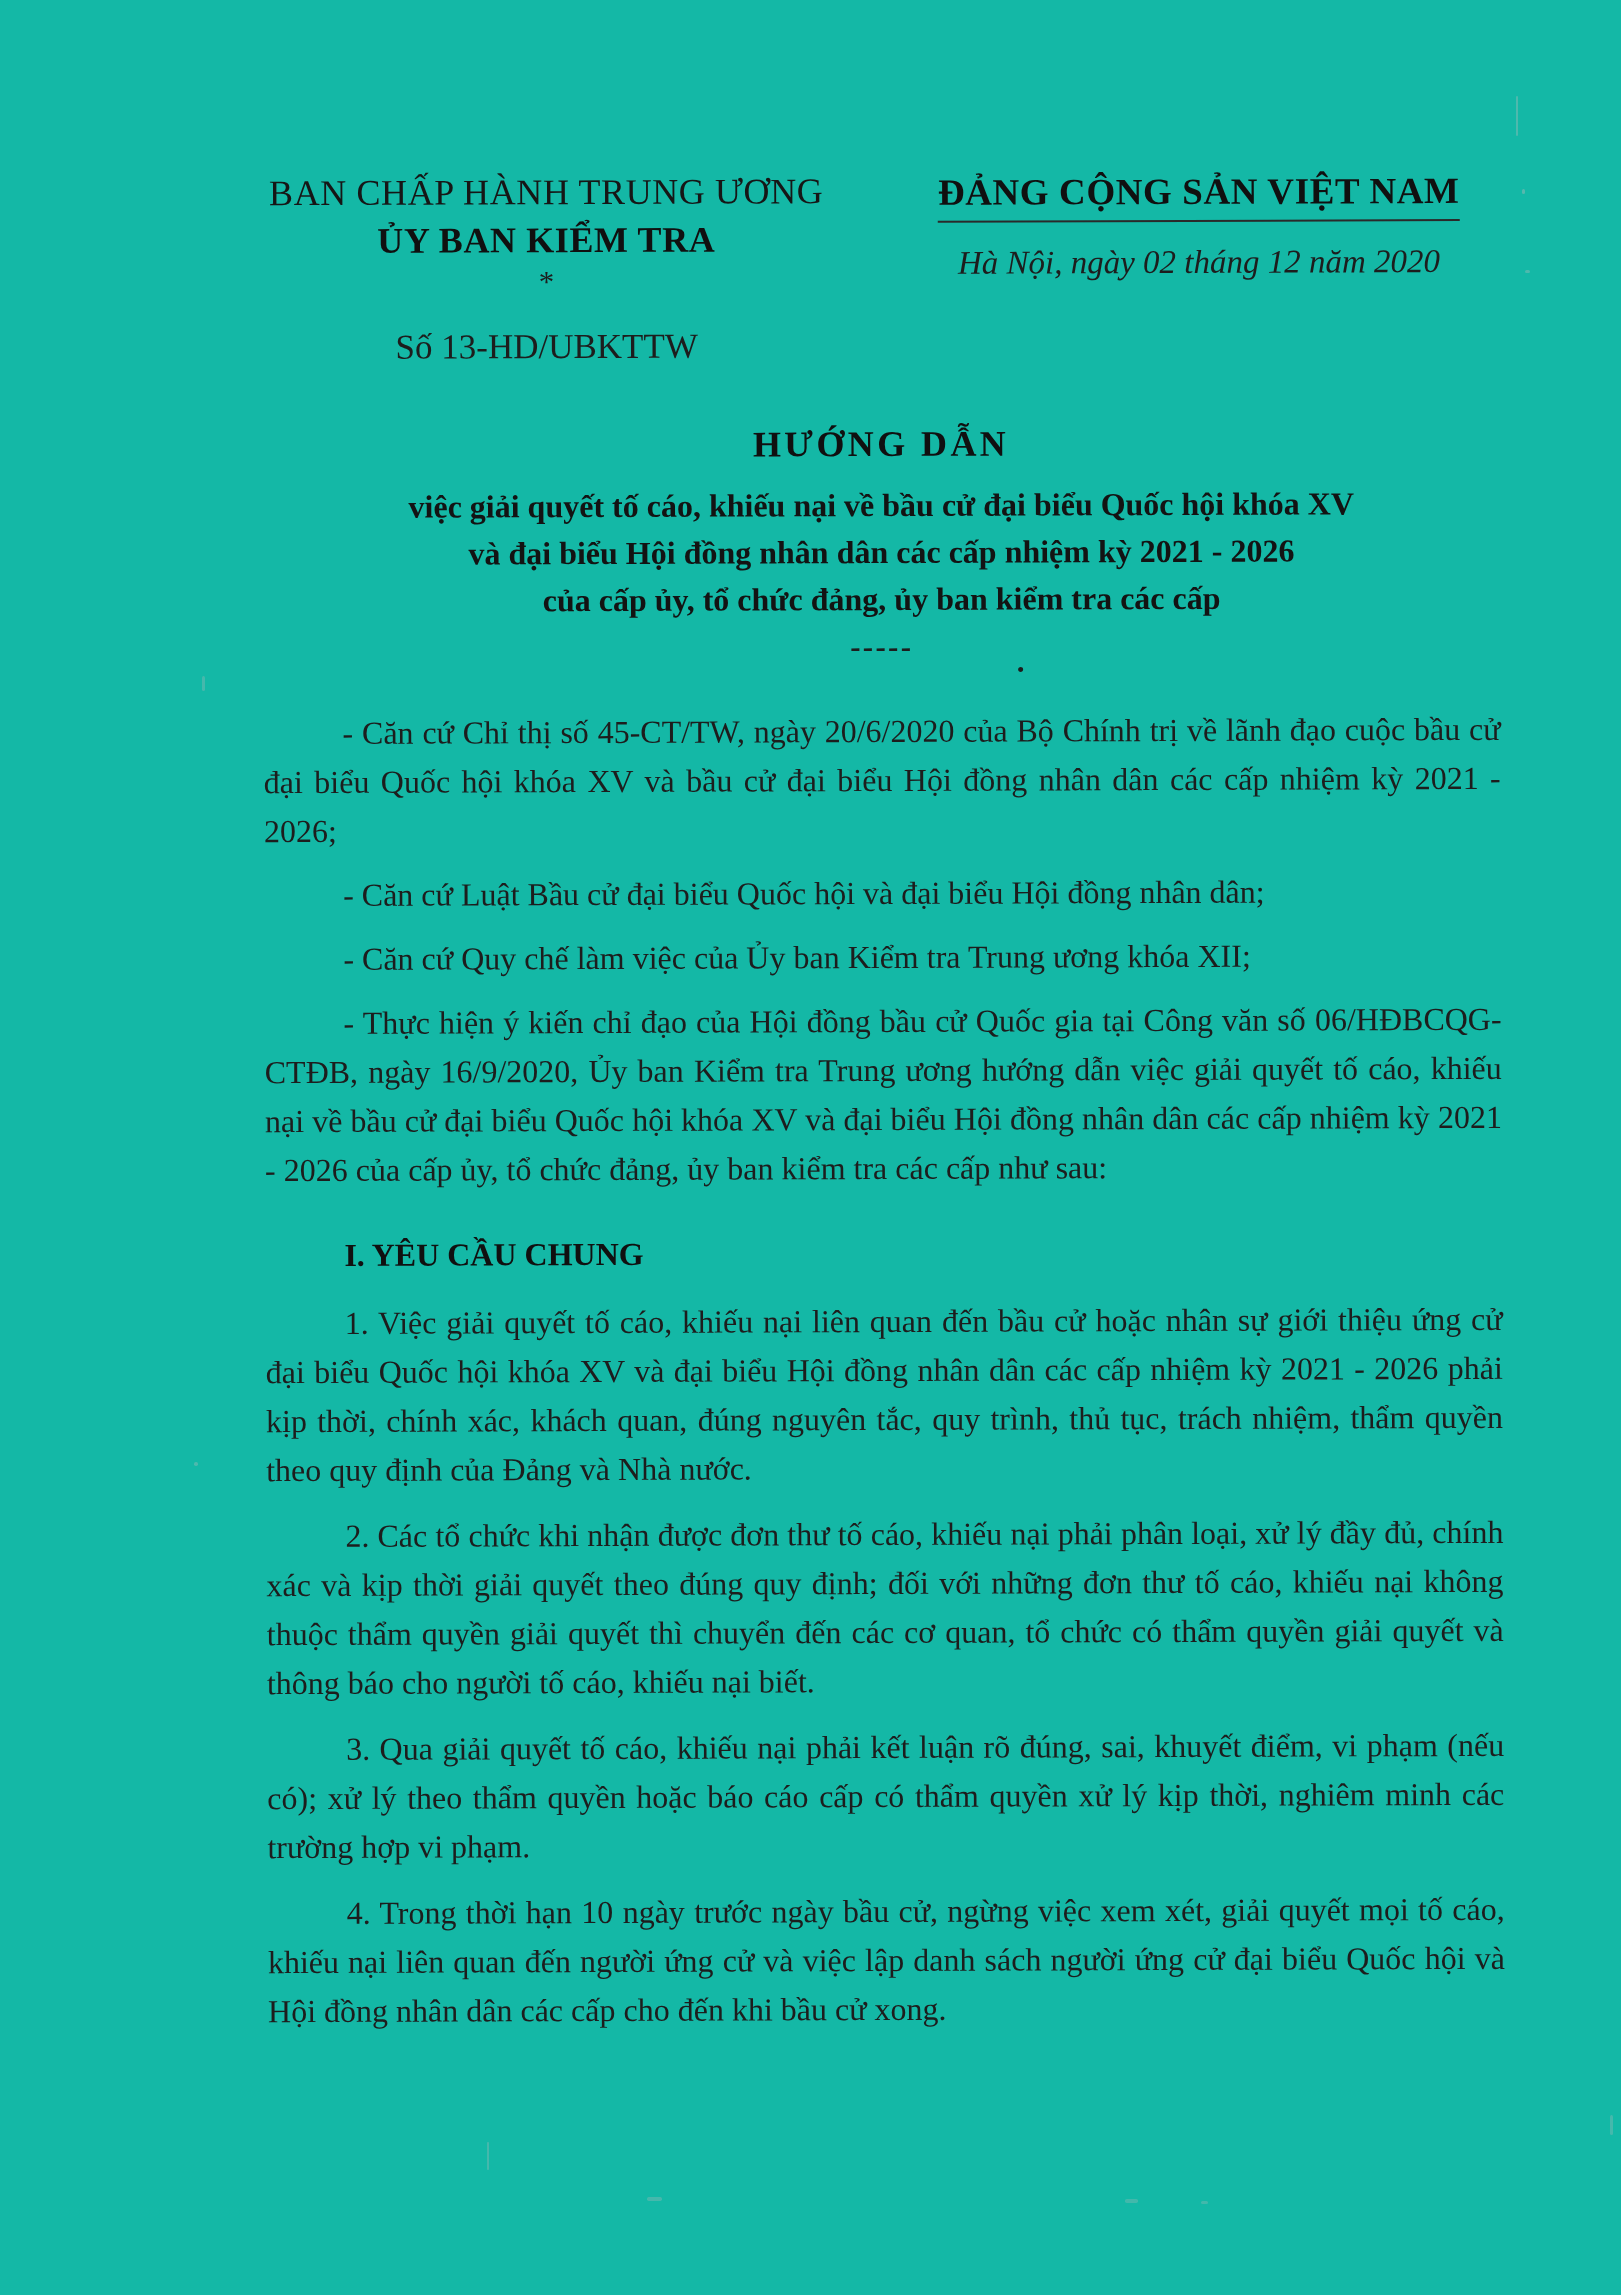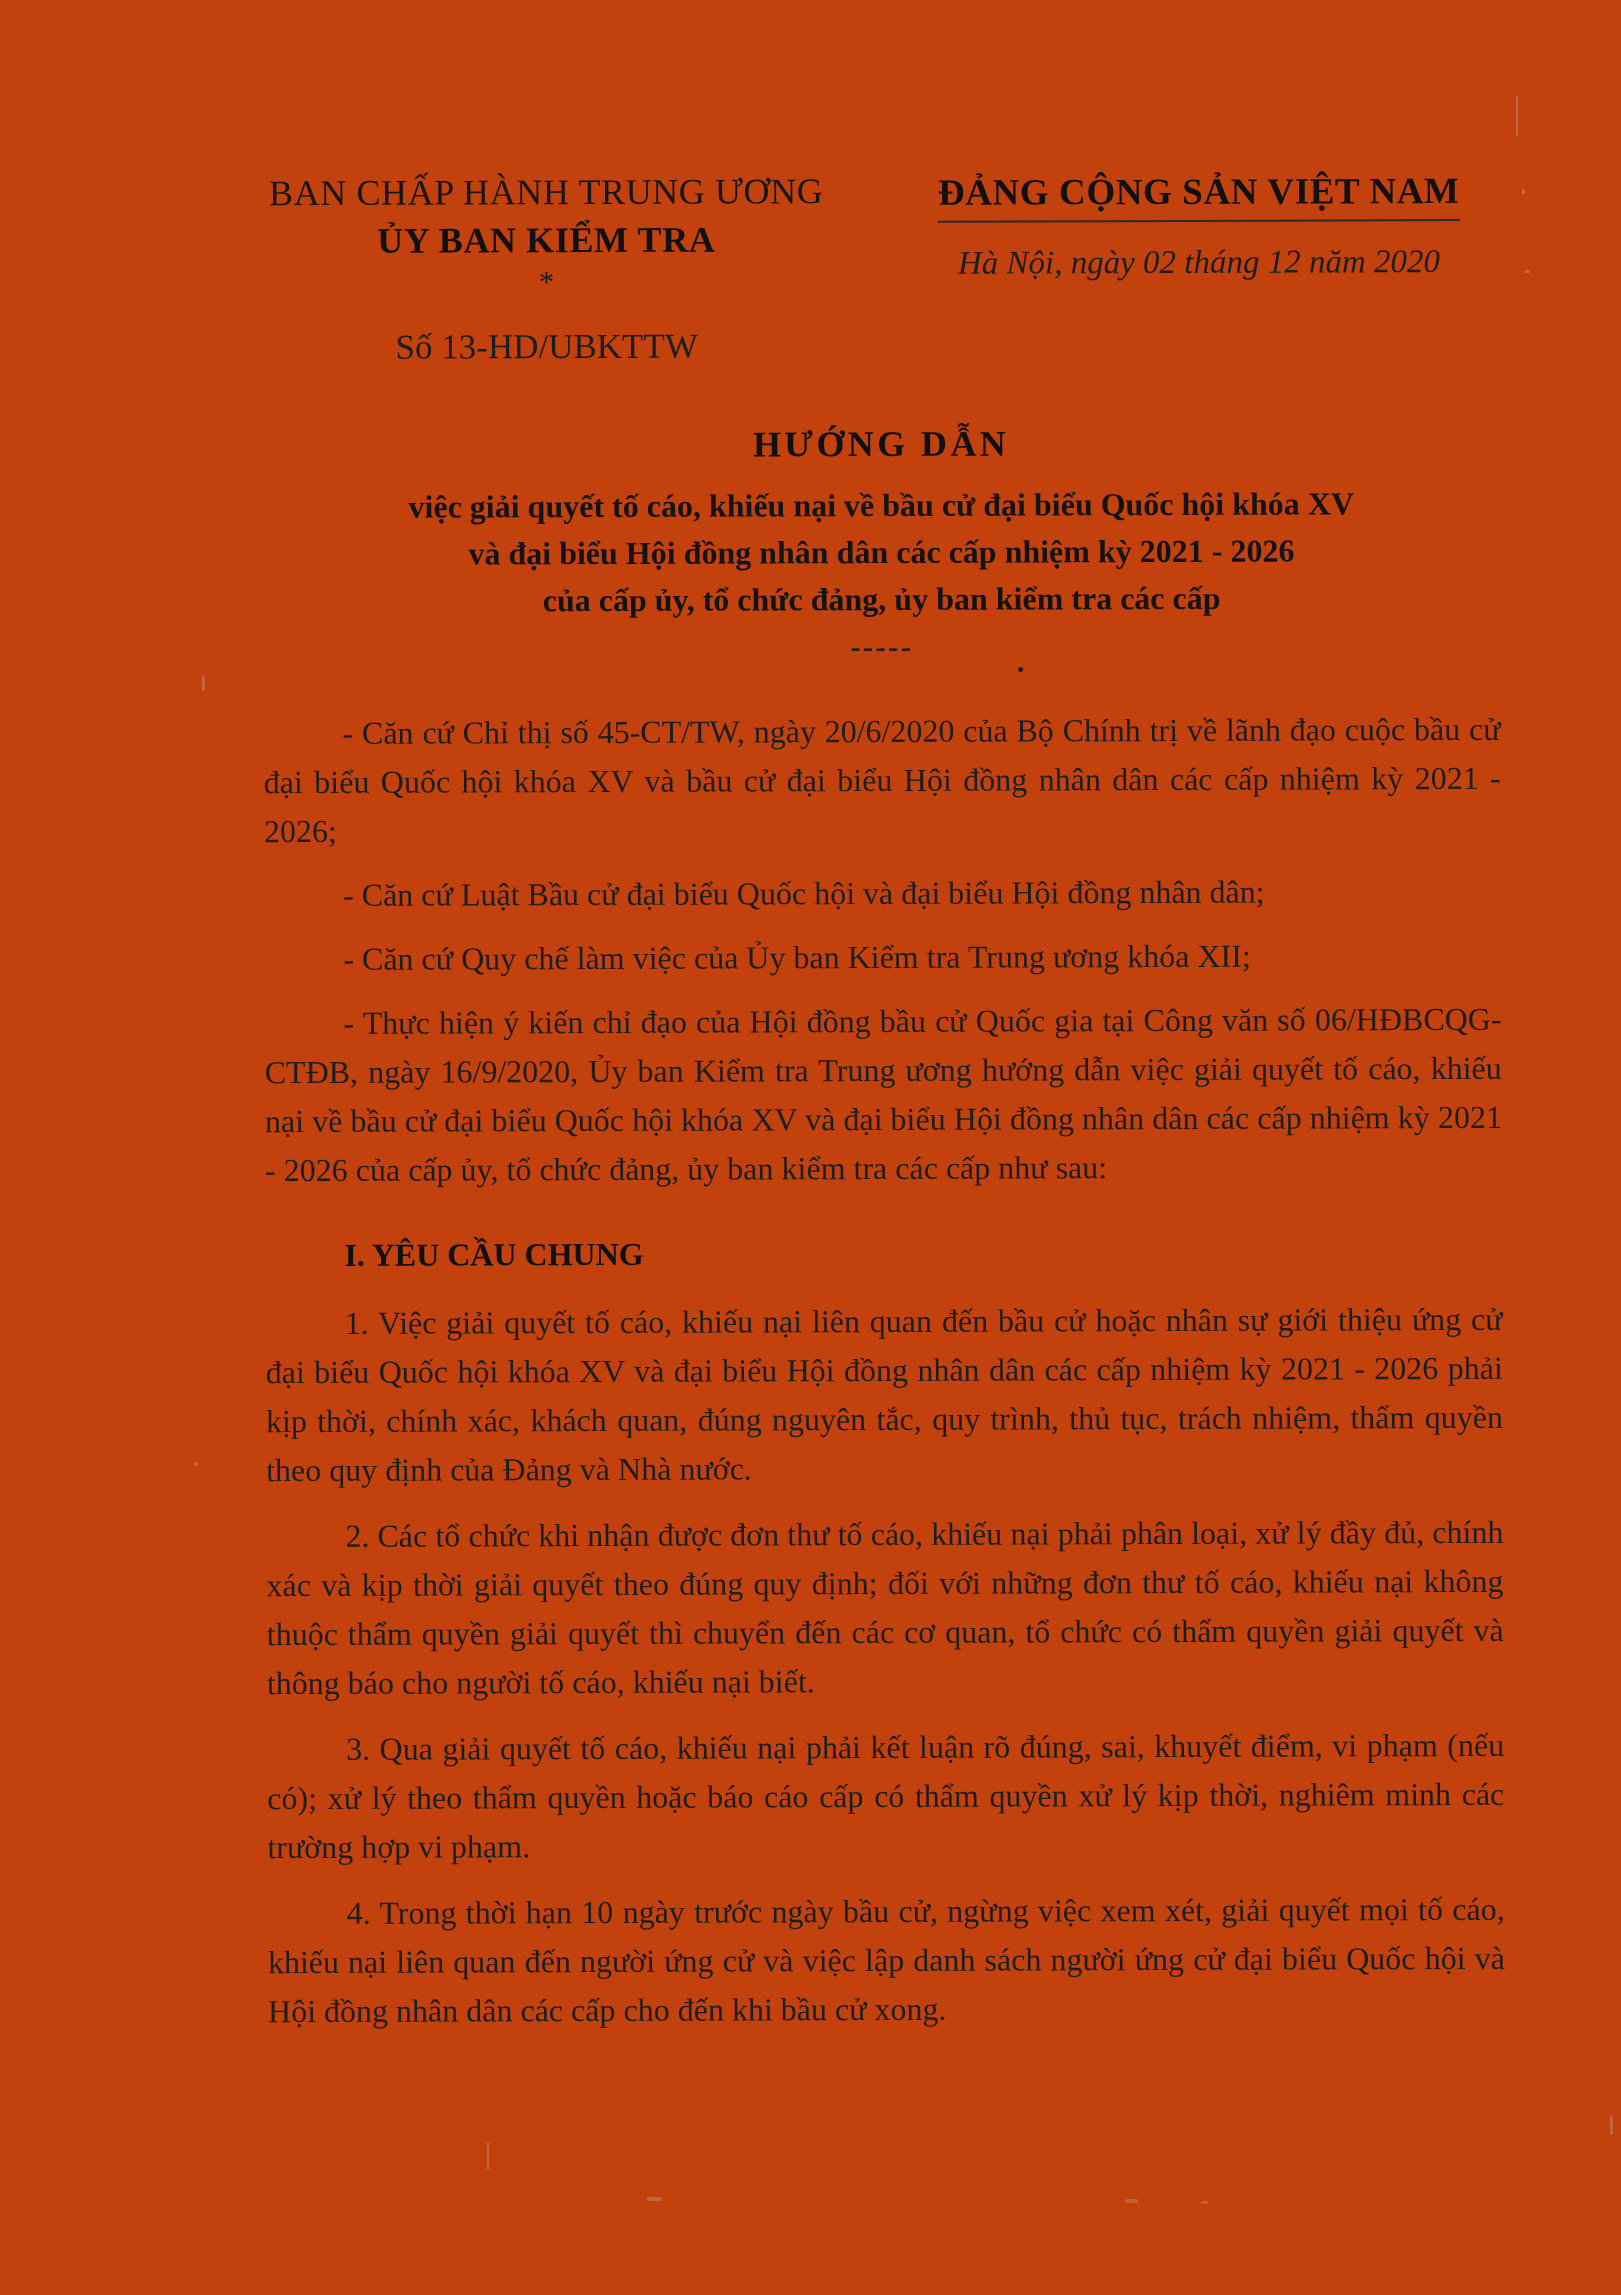--- a/index.html
+++ b/index.html
@@ -9,21 +9,21 @@
     width: 1621px;
     height: 2295px;
     position: relative;
     font-family: "Liberation Serif", "DejaVu Serif", serif;
     color: #1d1d1d;
     overflow: hidden;
   }
   .page {
     position: absolute;
     inset: 0;
-    background: #c2410c;
+    background: #14b8a6;
   }
   .content {
     position: absolute;
     left: 261px;
     top: 0;
     width: 1237px;
     padding-top: 171px;
     transform: rotate(-0.2deg);
     transform-origin: 50% 0;
   }

